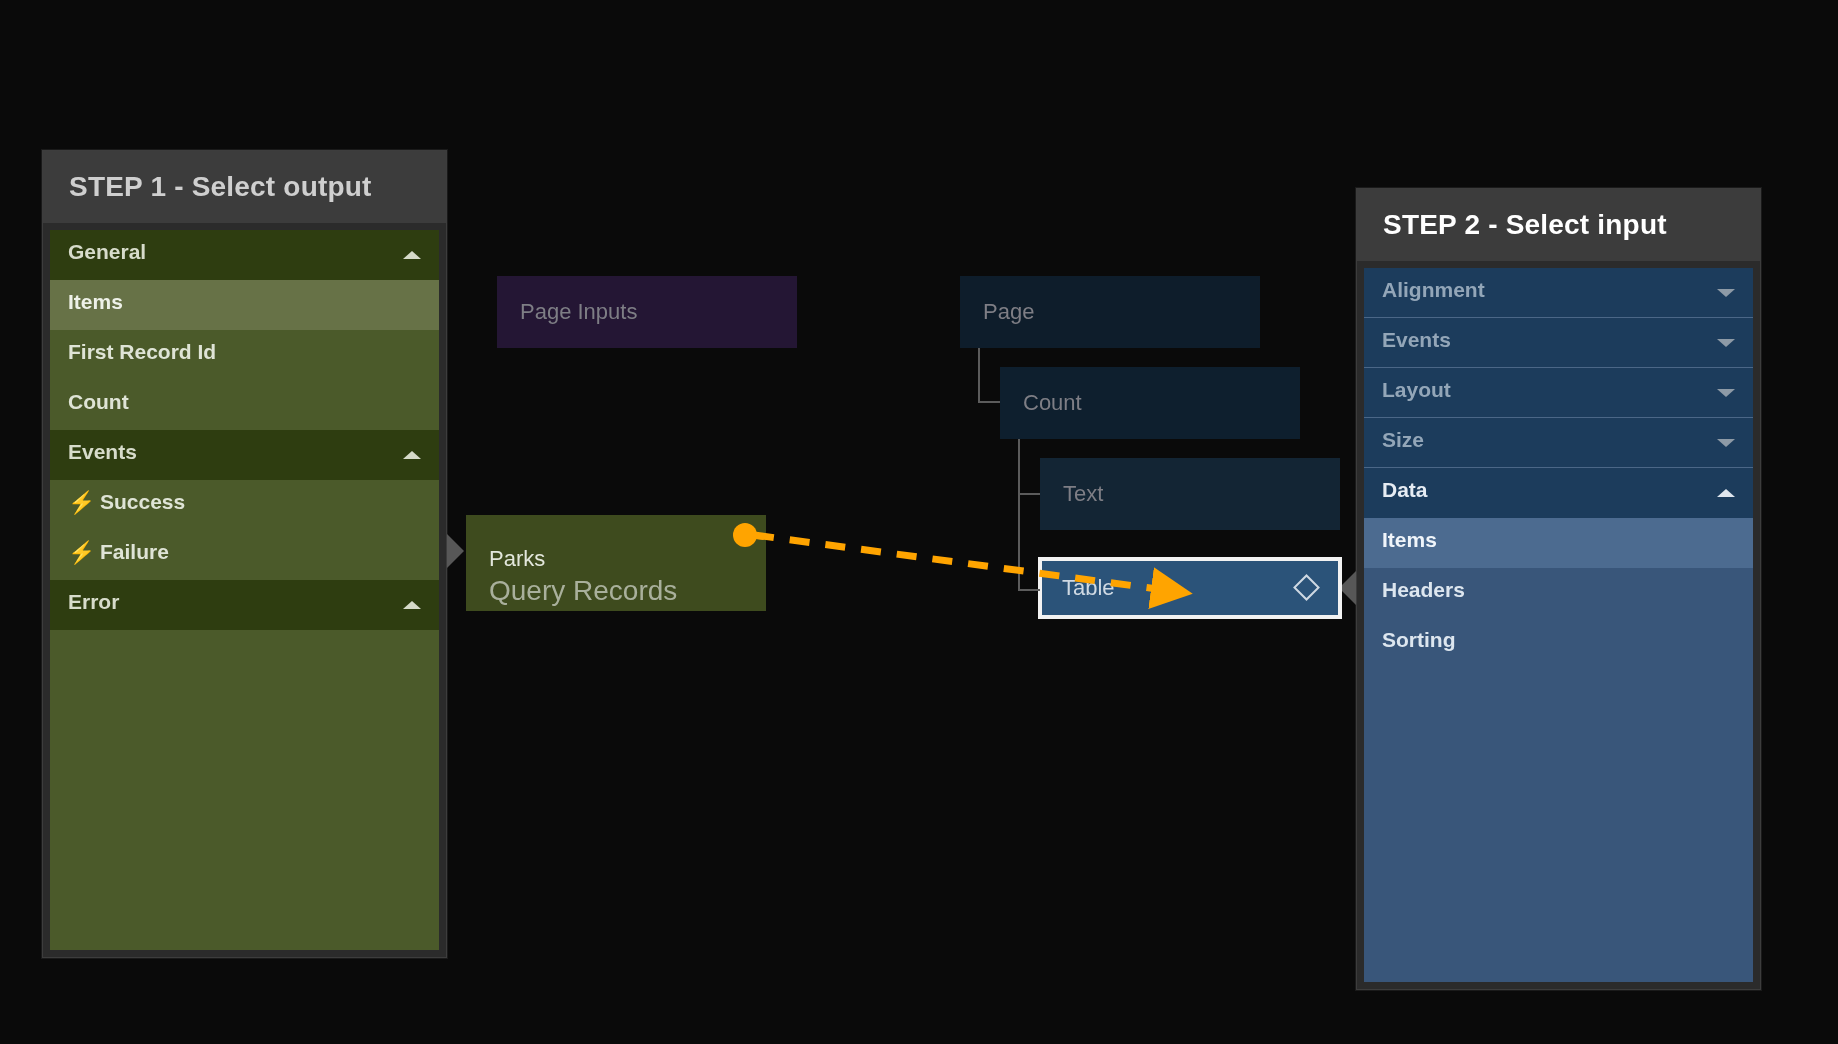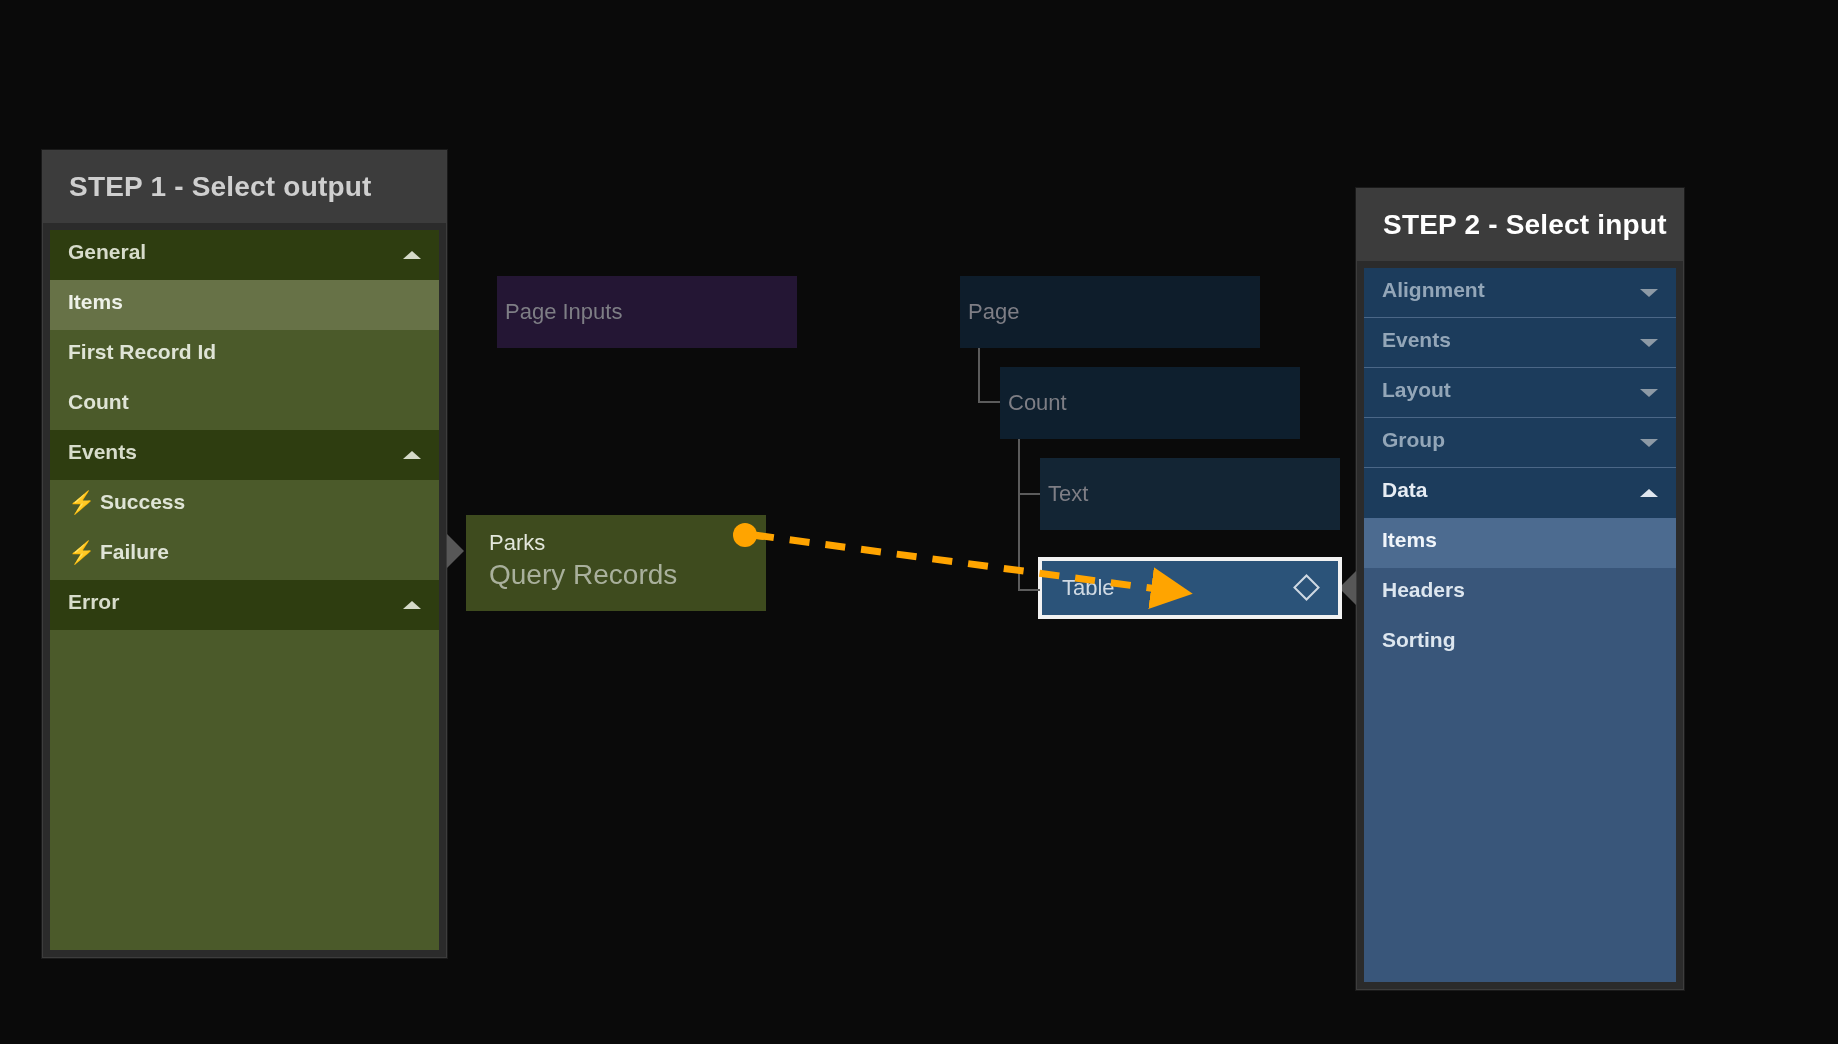--- a/index.html
+++ b/index.html
@@ -54,49 +54,49 @@
     position: absolute; right: 18px; top: 50%;
     width: 0; height: 0;
     border-left: 9px solid transparent;
     border-right: 9px solid transparent;
   }
   .caret.up   { border-bottom: 8px solid #d5dac9; margin-top: -4px; }
   .caret.down { border-top: 8px solid #8d9aa6; margin-top: -4px; }
   #step2 .caret.up { border-bottom-color: #dfe6ee; }
 
   
-  #step2 { left: 1356px; top: 188px; width: 328px; height: 802px; }
+  #step2 { left: 1356px; top: 188px; width: 405px; height: 802px; }
   #step2 .panel-header { color: #ffffff; }
   #step2 .panel-body { background: #39567a; }
   .b-group { background: #1c3c5c; color: #e6ecf3; }
   .b-group.muted { color: #93a6b8; }
   .b-item  { background: #39567a; color: #dde6ef; }
   .b-item.sel { background: #4c6b90; color: #f0f5fa; }
   .b-fill { background: #39567a; }
   .b-div { position:absolute; left:0; right:0; bottom:0; height:1px; background:#4b6787; }
 
   
   .node {
     position: absolute;
     display: flex; align-items: center;
-    padding-left: 8px;
+    padding-left: 23px;
     font-size: 22px;
   }
   .node.ghost { color: #7e7e85; }
   #n-pageinputs { left: 497px; top: 276px; width: 300px; height: 72px; background: #241634; }
   #n-page       { left: 960px; top: 276px; width: 300px; height: 72px; background: #0e1d2b; }
   #n-group      { left: 1000px; top: 367px; width: 300px; height: 72px; background: #0e1f2e; }
   #n-text       { left: 1040px; top: 458px; width: 300px; height: 72px; background: #132534; }
 
   #n-parks {
     left: 466px; top: 515px; width: 300px; height: 96px;
     background: #3e4b1e;
     display: block; padding: 14px 0 0 23px;
   }
-  #n-parks .t1 { font-size: 22px; color: #e3e7dc; line-height: 1.28; }
+  #n-parks .t1 { font-size: 22px; color: #e3e7dc; line-height: 1.28; margin-top: 16px; }
   #n-parks .t2 { font-size: 28px; color: #a9b09c; line-height: 1.28; }
 
   #n-table {
     left: 1038px; top: 557px; width: 304px; height: 62px;
     background: #2b5379;
     border: 4px solid #f2f2f2;
     padding-left: 20px;
     color: #cfd9e3;
   }
   #n-table .diamond {
@@ -188,21 +188,21 @@
         <span>Events</span>
         <span class="caret down"></span>
         <span class="b-div"></span>
       </div>
       <div class="row b-group muted">
         <span>Layout</span>
         <span class="caret down"></span>
         <span class="b-div"></span>
       </div>
       <div class="row b-group muted">
-        <span>Group</span>
+        <span>Size</span>
         <span class="caret down"></span>
         <span class="b-div"></span>
       </div>
       <div class="row b-group">
         <span>Data</span>
         <span class="caret up"></span>
       </div>
 
       <div class="row b-item sel">
         <span>Items</span>

